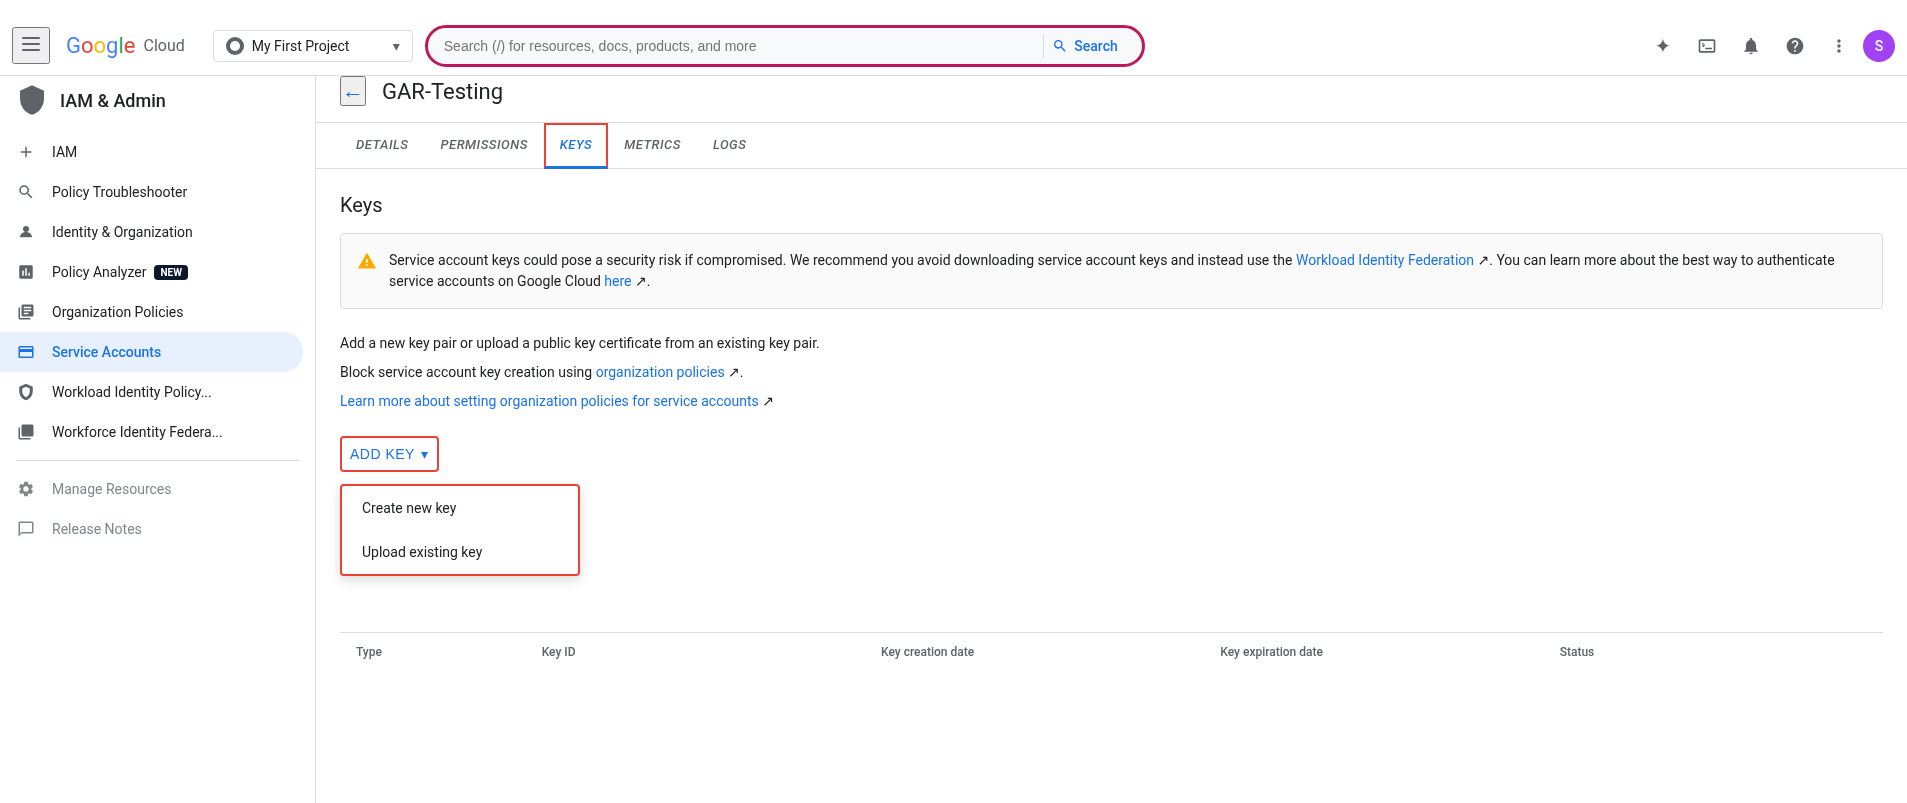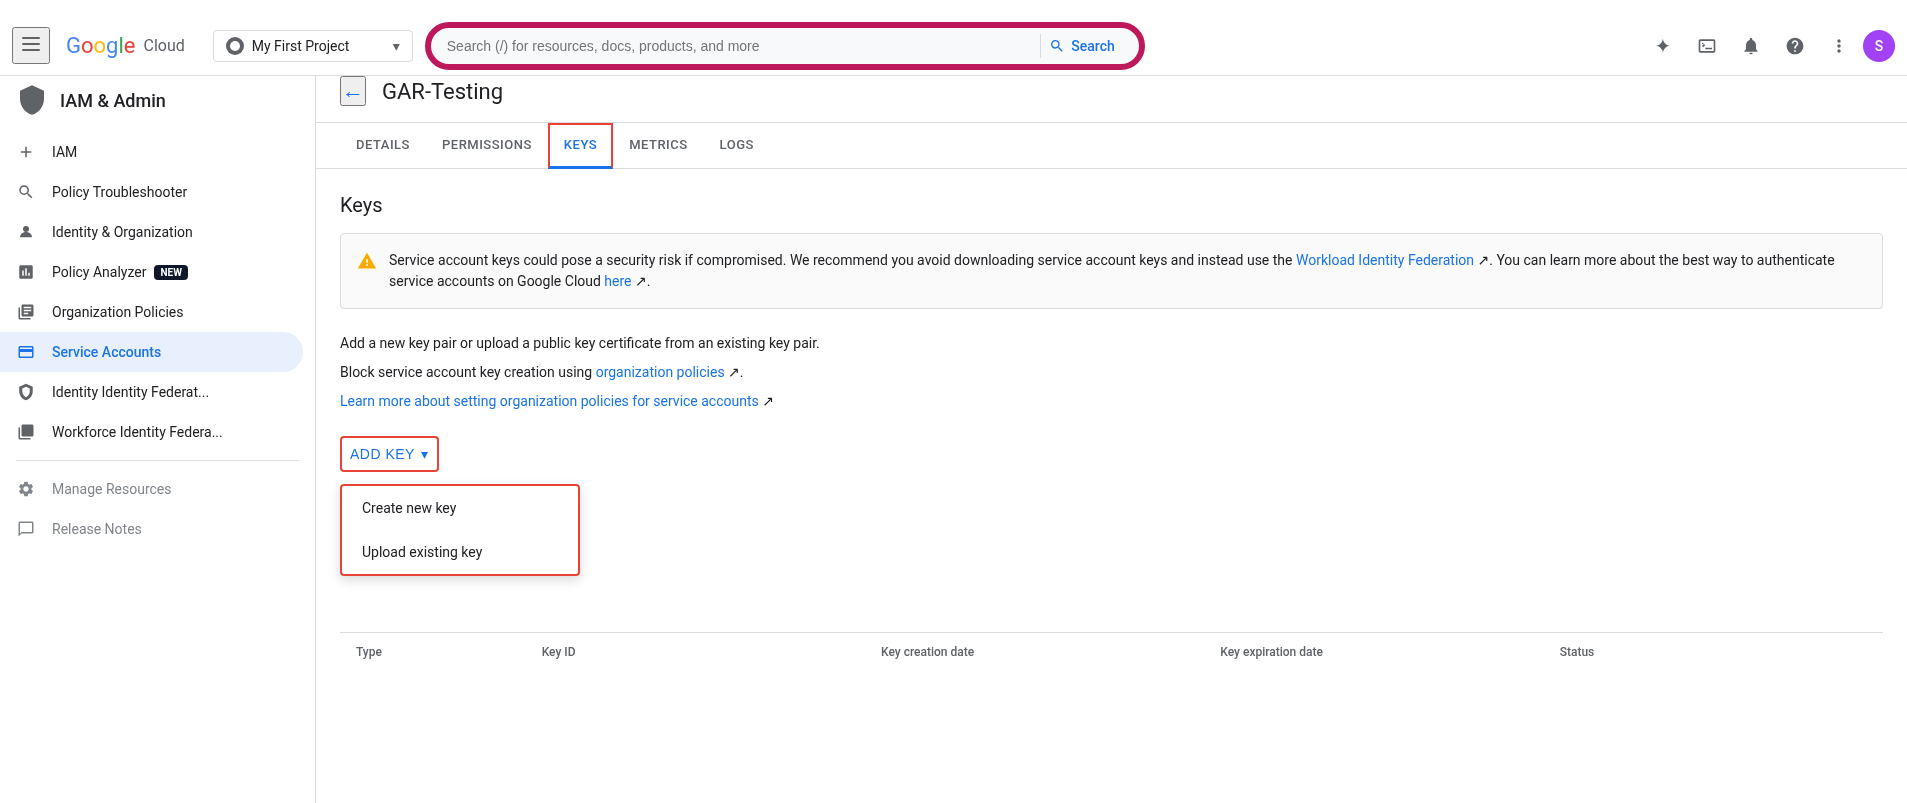--- a/index.html
+++ b/index.html
@@ -23,21 +23,21 @@
     .project-selector {
       display: flex; align-items: center; border: 1px solid #dadce0; border-radius: 4px;
       padding: 6px 12px; cursor: pointer; margin: 0 12px; min-width: 200px;
     }
     .project-selector-dot { width: 18px; height: 18px; border-radius: 50%; background: #5f6368; margin-right: 8px; display: flex; align-items: center; justify-content: center; }
     .project-selector-dot svg { width: 12px; height: 12px; fill: #fff; }
     .project-name { font-size: 14px; color: #202124; flex: 1; }
     .project-chevron { color: #5f6368; margin-left: 8px; }
     .search-bar {
       flex: 1; max-width: 720px; display: flex; align-items: center;
-      border: 6px solid #be185d; border-radius: 24px; padding: 6px 16px; background: #f8f9fa;
+      border: 3px solid #be185d; border-radius: 24px; padding: 6px 16px; background: #f8f9fa;
     }
     .search-input { border: none; background: transparent; outline: none; flex: 1; font-size: 14px; color: #202124; }
     .search-btn {
       display: flex; align-items: center; gap: 6px; color: #1a73e8; font-size: 14px;
       font-weight: 500; cursor: pointer; padding: 4px 8px; border-left: 1px solid #dadce0; margin-left: 8px;
     }
     .header-actions { display: flex; align-items: center; margin-left: auto; gap: 4px; }
     .header-icon-btn { width: 40px; height: 40px; border-radius: 50%; display: flex; align-items: center; justify-content: center; cursor: pointer; color: #5f6368; font-size: 20px; }
     .avatar { width: 32px; height: 32px; border-radius: 50%; background: #a142f4; display: flex; align-items: center; justify-content: center; color: #fff; font-size: 14px; font-weight: 500; cursor: pointer; }
 
@@ -67,21 +67,21 @@
     
     .main-content { flex: 1; overflow-y: auto; padding: 0; }
     .page-header { display: flex; align-items: center; padding: 16px 24px; border-bottom: 1px solid #dadce0; }
     .back-btn { color: #1a73e8; cursor: pointer; margin-right: 16px; font-size: 22px; }
     .page-title { font-size: 22px; font-weight: 400; color: #202124; }
 
     
     .tabs { display: flex; border-bottom: 1px solid #dadce0; padding: 0 24px; }
     .tab {
       padding: 14px 16px; font-size: 13px; font-weight: 500; color: #5f6368; cursor: pointer;
-      text-transform: uppercase; letter-spacing: 0.5px; border-bottom: 3px solid transparent; margin-bottom: -1px;
+      text-transform: uppercase; letter-spacing: 0.5px; border-bottom: 3px solid transparent; margin-bottom: -1px; font-style: italic;
     }
     .tab.keys-tab { color: #1a73e8; border: 2px solid #EA4335; border-bottom: 3px solid #1a73e8; padding: 12px 14px; }
 
     
     .content-area { padding: 24px; }
     .section-title { font-size: 20px; font-weight: 400; color: #202124; margin-bottom: 16px; }
 
     
     .warning-box {
       display: flex; align-items: flex-start; background: #fafafa; border: 1px solid #dadce0;
@@ -257,21 +257,21 @@
       </div>
       <span class="sidebar-item-label">Service Accounts</span>
     </div>
 
     <div class="sidebar-item">
       <div class="sidebar-item-icon">
         <svg width="18" height="18" viewBox="0 0 24 24" fill="#5f6368">
             <path d="M12 1L3 5v6c0 5.55 3.84 10.74 9 12 5.16-1.26 9-6.45 9-12V5l-9-4zm0 4l5 2.18V11c0 3.5-2.33 6.79-5 7.93-2.67-1.14-5-4.43-5-7.93V7.18L12 5z"></path>
           </svg>
       </div>
-      <span class="sidebar-item-label">Identity Identity Federat...</span>
+      <span class="sidebar-item-label">Workload Identity Policy...</span>
     </div>
 
     <div class="sidebar-item">
       <div class="sidebar-item-icon">
         <svg width="18" height="18" viewBox="0 0 24 24" fill="#5f6368">
             <path d="M4 6H2v14c0 1.1.9 2 2 2h14v-2H4V6zm16-4H8c-1.1 0-2 .9-2 2v12c0 1.1.9 2 2 2h12c1.1 0 2-.9 2-2V4c0-1.1-.9-2-2-2z"></path>
           </svg>
       </div>
       <span class="sidebar-item-label">Workforce Identity Federa...</span>
     </div>

